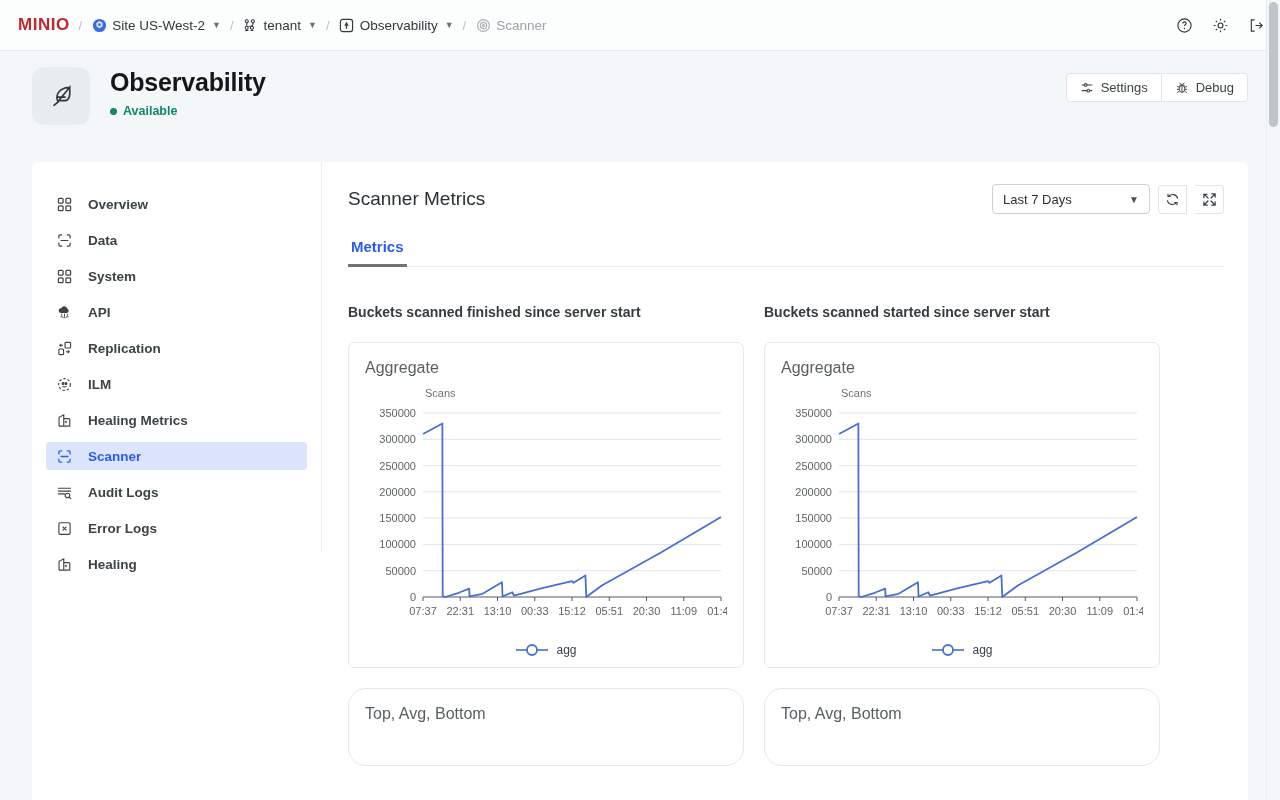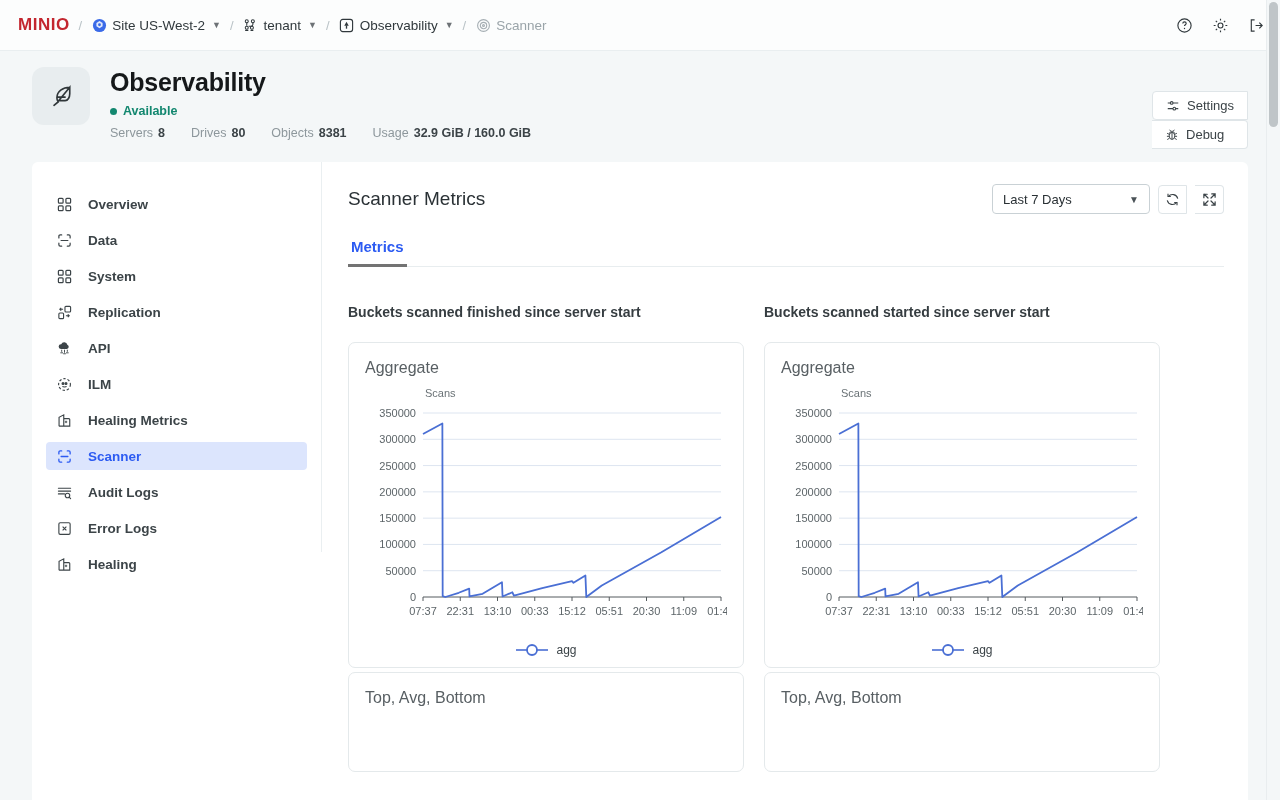--- a/index.html
+++ b/index.html
@@ -44,21 +44,21 @@
     flex: 0 0 58px;
   }
   .head-text { margin-left: 20px; }
   .head-title { font-size: 25px; font-weight: 700; letter-spacing: -.2px; color: #15181a; line-height: 30px; }
   .status { display: flex; align-items: center; gap: 6px; margin-top: 7px; }
   .status .dot { width: 7px; height: 7px; border-radius: 50%; background: #12876f; }
   .status .txt { font-size: 12.5px; font-weight: 700; color: #12876f; }
   .stats { display: flex; gap: 26px; margin-top: 8px; }
   .stat { font-size: 12.5px; color: #8d979c; white-space: nowrap; }
   .stat b { color: #3b4347; font-weight: 700; margin-left: 5px; }
-  .head-actions { margin-left: auto; display: flex; margin-top: 24px; flex-direction: column; }
+  .head-actions { margin-left: auto; display: flex; margin-top: 6px; }
   .btn {
     display: flex; align-items: center; gap: 7px;
     height: 29px; padding: 0 13px;
     background: #ffffff; border: 1px solid #dfe5e8;
     font-size: 13px; color: #3b4347; cursor: pointer;
   }
   .btn:first-child { border-radius: 4px 0 0 4px; }
   .btn:last-child { border-radius: 0 4px 4px 0; border-left: none; }
 
   
@@ -116,21 +116,21 @@
   .col { width: 396px; }
   .chart-title {
     font-size: 14px; font-weight: 700; color: #363d41;
     line-height: 30px; margin-bottom: 15px;
   }
   .card {
     border: 1px solid #e4e9eb; border-radius: 7px;
     background: #fff; padding: 16px 16px 10px 16px;
   }
   .card-label { font-size: 16px; color: #585f63; }
-  .card.bottom { margin-top: 4px; height: 100px; }
+  .card.bottom { margin-top: 20px; height: 78px; border-radius: 18px; }
   .plot { margin-top: 6px; }
   .legend { display: flex; align-items: center; justify-content: center; gap: 7px; margin-top: 6px; }
   .legend .lbl { font-size: 12px; color: #3b4347; }
 
   
   .sbtrack { position: absolute; top: 0; right: 0; width: 14px; height: 800px; background: #f4f7f8; border-left: 1px solid #e9edef; }
   .sbthumb { position: absolute; top: 2px; right: 2px; width: 9px; height: 125px; background: #bfc5c8; border-radius: 5px; }
 </style>
 </head>
 <body>
@@ -221,34 +221,20 @@
     <svg width="28" height="28" viewBox="0 0 24 24" fill="none" stroke="#2f3639" stroke-width="1.4" stroke-linecap="round">
       <path d="M19.5 4.5c-6 0-11 3.8-11 9 0 1.4.4 2.6 1 3.6L6 20M10 16h5.5c2.5 0 4-3 4-6V4.5zM9.5 13h6"></path>
     </svg>
   </div>
   <div class="head-text">
     <div class="head-title">Observability</div>
     <div class="status">
       <span class="dot"></span>
       <span class="txt">Available</span>
     </div>
-    <div class="stats">
-      <div class="stat">
-        <span>Servers</span><b>8</b>
-      </div>
-      <div class="stat">
-        <span>Drives</span><b>80</b>
-      </div>
-      <div class="stat">
-        <span>Objects</span><b>8381</b>
-      </div>
-      <div class="stat">
-        <span>Usage</span><b>32.9 GiB / 160.0 GiB</b>
-      </div>
-    </div>
   </div>
   <div class="head-actions">
     <div class="btn">
       <svg width="14" height="14" viewBox="0 0 16 16" fill="none" stroke="#3b4347" stroke-width="1.2">
         <path d="M2 4.5h3M8 4.5h6M2 11h6M11.5 11h2.5"></path>
           <circle cx="6.5" cy="4.5" r="1.5"></circle>
           <circle cx="9.5" cy="11" r="1.5"></circle>
       </svg>
       <span>Settings</span>
     </div>
@@ -290,38 +276,38 @@
             <rect x="1.5" y="1.5" width="5" height="5" rx="1"></rect>
             <rect x="9.5" y="1.5" width="5" height="5" rx="1"></rect>
             <rect x="1.5" y="9.5" width="5" height="5" rx="1"></rect>
             <rect x="9.5" y="9.5" width="5" height="5" rx="1"></rect>
           </svg>
       </span>
       <span>System</span>
     </div>
     <div class="nav-item">
       <span class="nico">
-        <svg width="15" height="15" viewBox="0 0 16 16" fill="none" stroke="#3c4448" stroke-width="1.2">
-            <rect x="8.5" y="1.5" width="6" height="6" rx="1"></rect>
-            <rect x="2" y="8.5" width="5" height="6" rx="1"></rect>
-            <path d="M6.5 4.5H3.2M4.5 3l-1.5 1.5L4.5 6M9.5 11.5h3.3M11.5 10l1.5 1.5-1.5 1.5"></path>
-          </svg>
-      </span>
-      <span>Replication</span>
-    </div>
-    <div class="nav-item">
-      <span class="nico">
         <svg width="15" height="15" viewBox="0 0 16 16" fill="#3c4448">
             <path d="M4.2 8.6a2.6 2.6 0 01.3-5.2 3.4 3.4 0 016.5.6 2.4 2.4 0 01-.5 4.6z"></path>
             <g stroke="#3c4448" stroke-width="1" fill="none">
               <path d="M5 9.3v2.2M8 9.3v3.2M11 9.3v2.2M3.6 12.6h2.8M6.6 13.6h2.8M9.6 12.6h2.8"></path>
             </g>
           </svg>
       </span>
       <span>API</span>
+    </div>
+    <div class="nav-item">
+      <span class="nico">
+        <svg width="15" height="15" viewBox="0 0 16 16" fill="none" stroke="#3c4448" stroke-width="1.2">
+            <rect x="8.5" y="1.5" width="6" height="6" rx="1"></rect>
+            <rect x="2" y="8.5" width="5" height="6" rx="1"></rect>
+            <path d="M6.5 4.5H3.2M4.5 3l-1.5 1.5L4.5 6M9.5 11.5h3.3M11.5 10l1.5 1.5-1.5 1.5"></path>
+          </svg>
+      </span>
+      <span>Replication</span>
     </div>
     <div class="nav-item">
       <span class="nico">
         <svg width="15" height="15" viewBox="0 0 16 16" fill="none" stroke="#3c4448" stroke-width="1.2">
             <circle cx="8" cy="8" r="6.3" stroke-dasharray="2.6 2"></circle>
             <circle cx="6.4" cy="7" r="1" fill="#3c4448"></circle>
             <circle cx="9.6" cy="7" r="1" fill="#3c4448"></circle>
             <path d="M5.8 10c.7.8 3.7.8 4.4 0"></path>
           </svg>
       </span>

